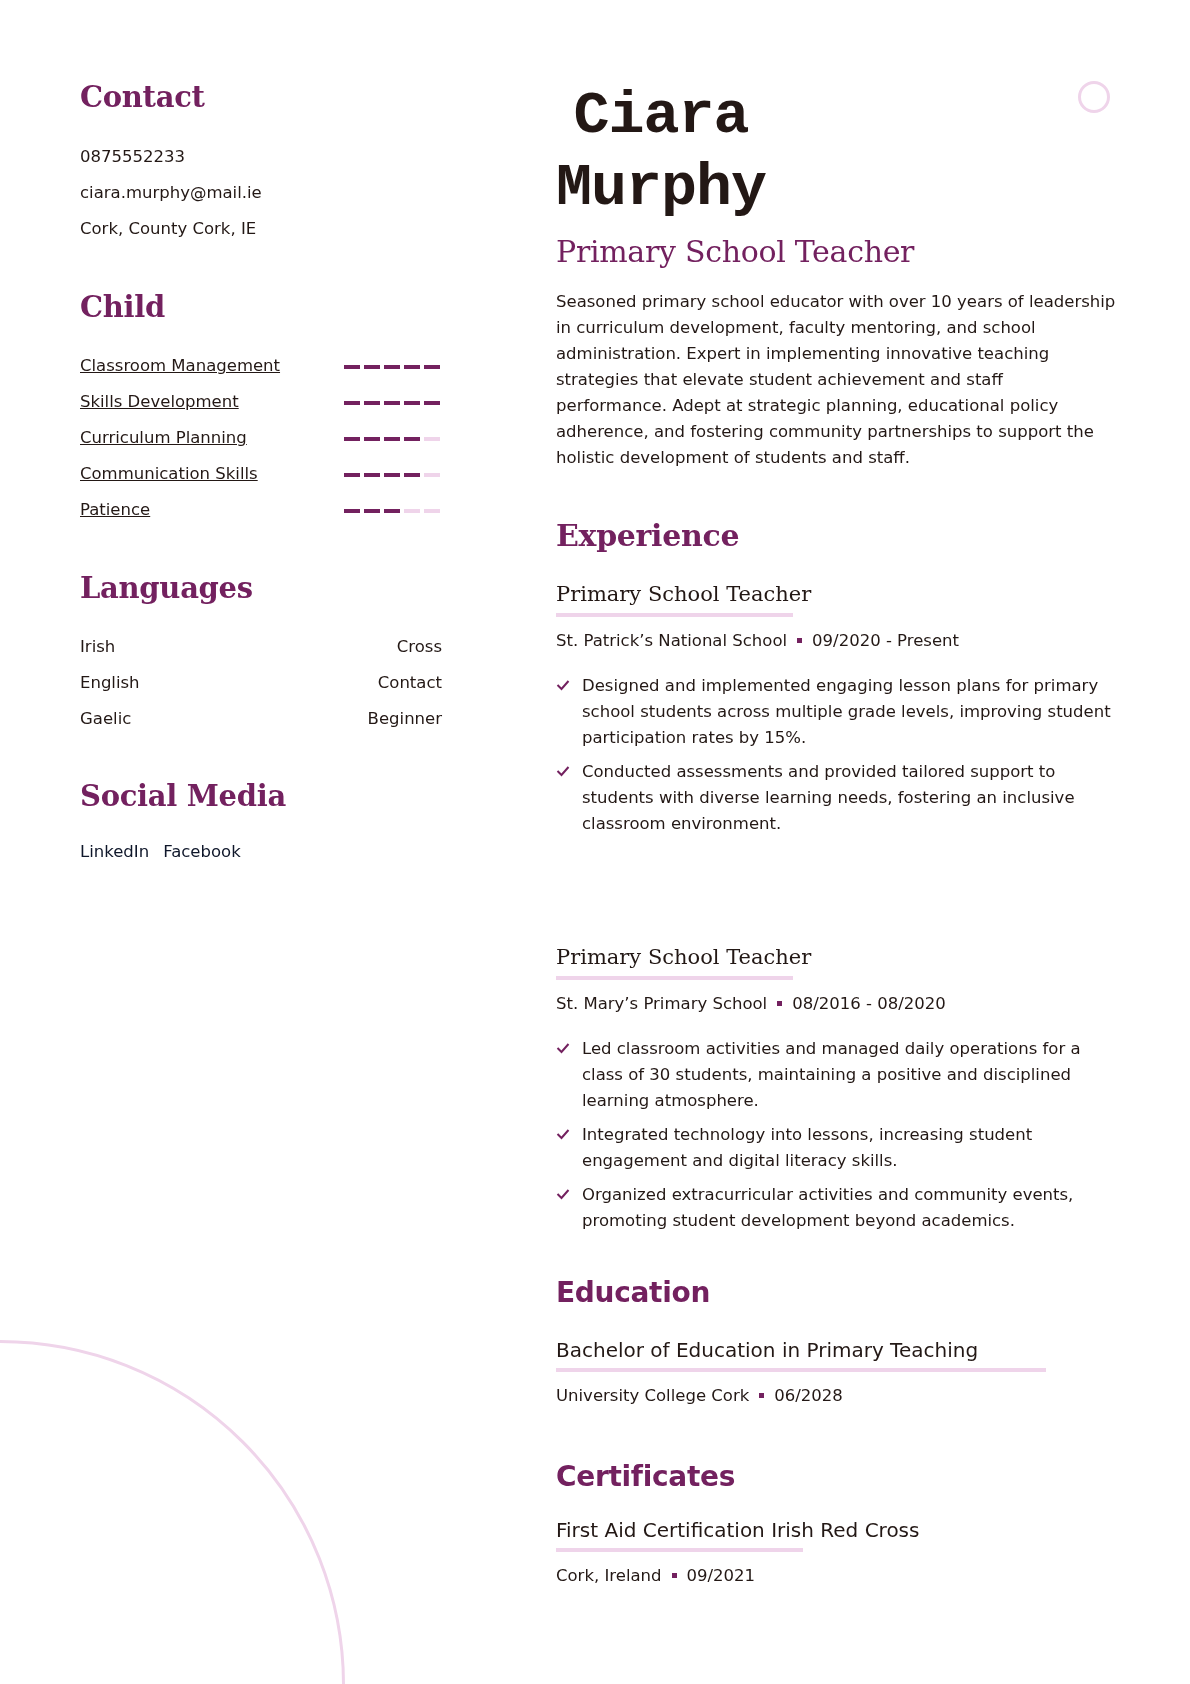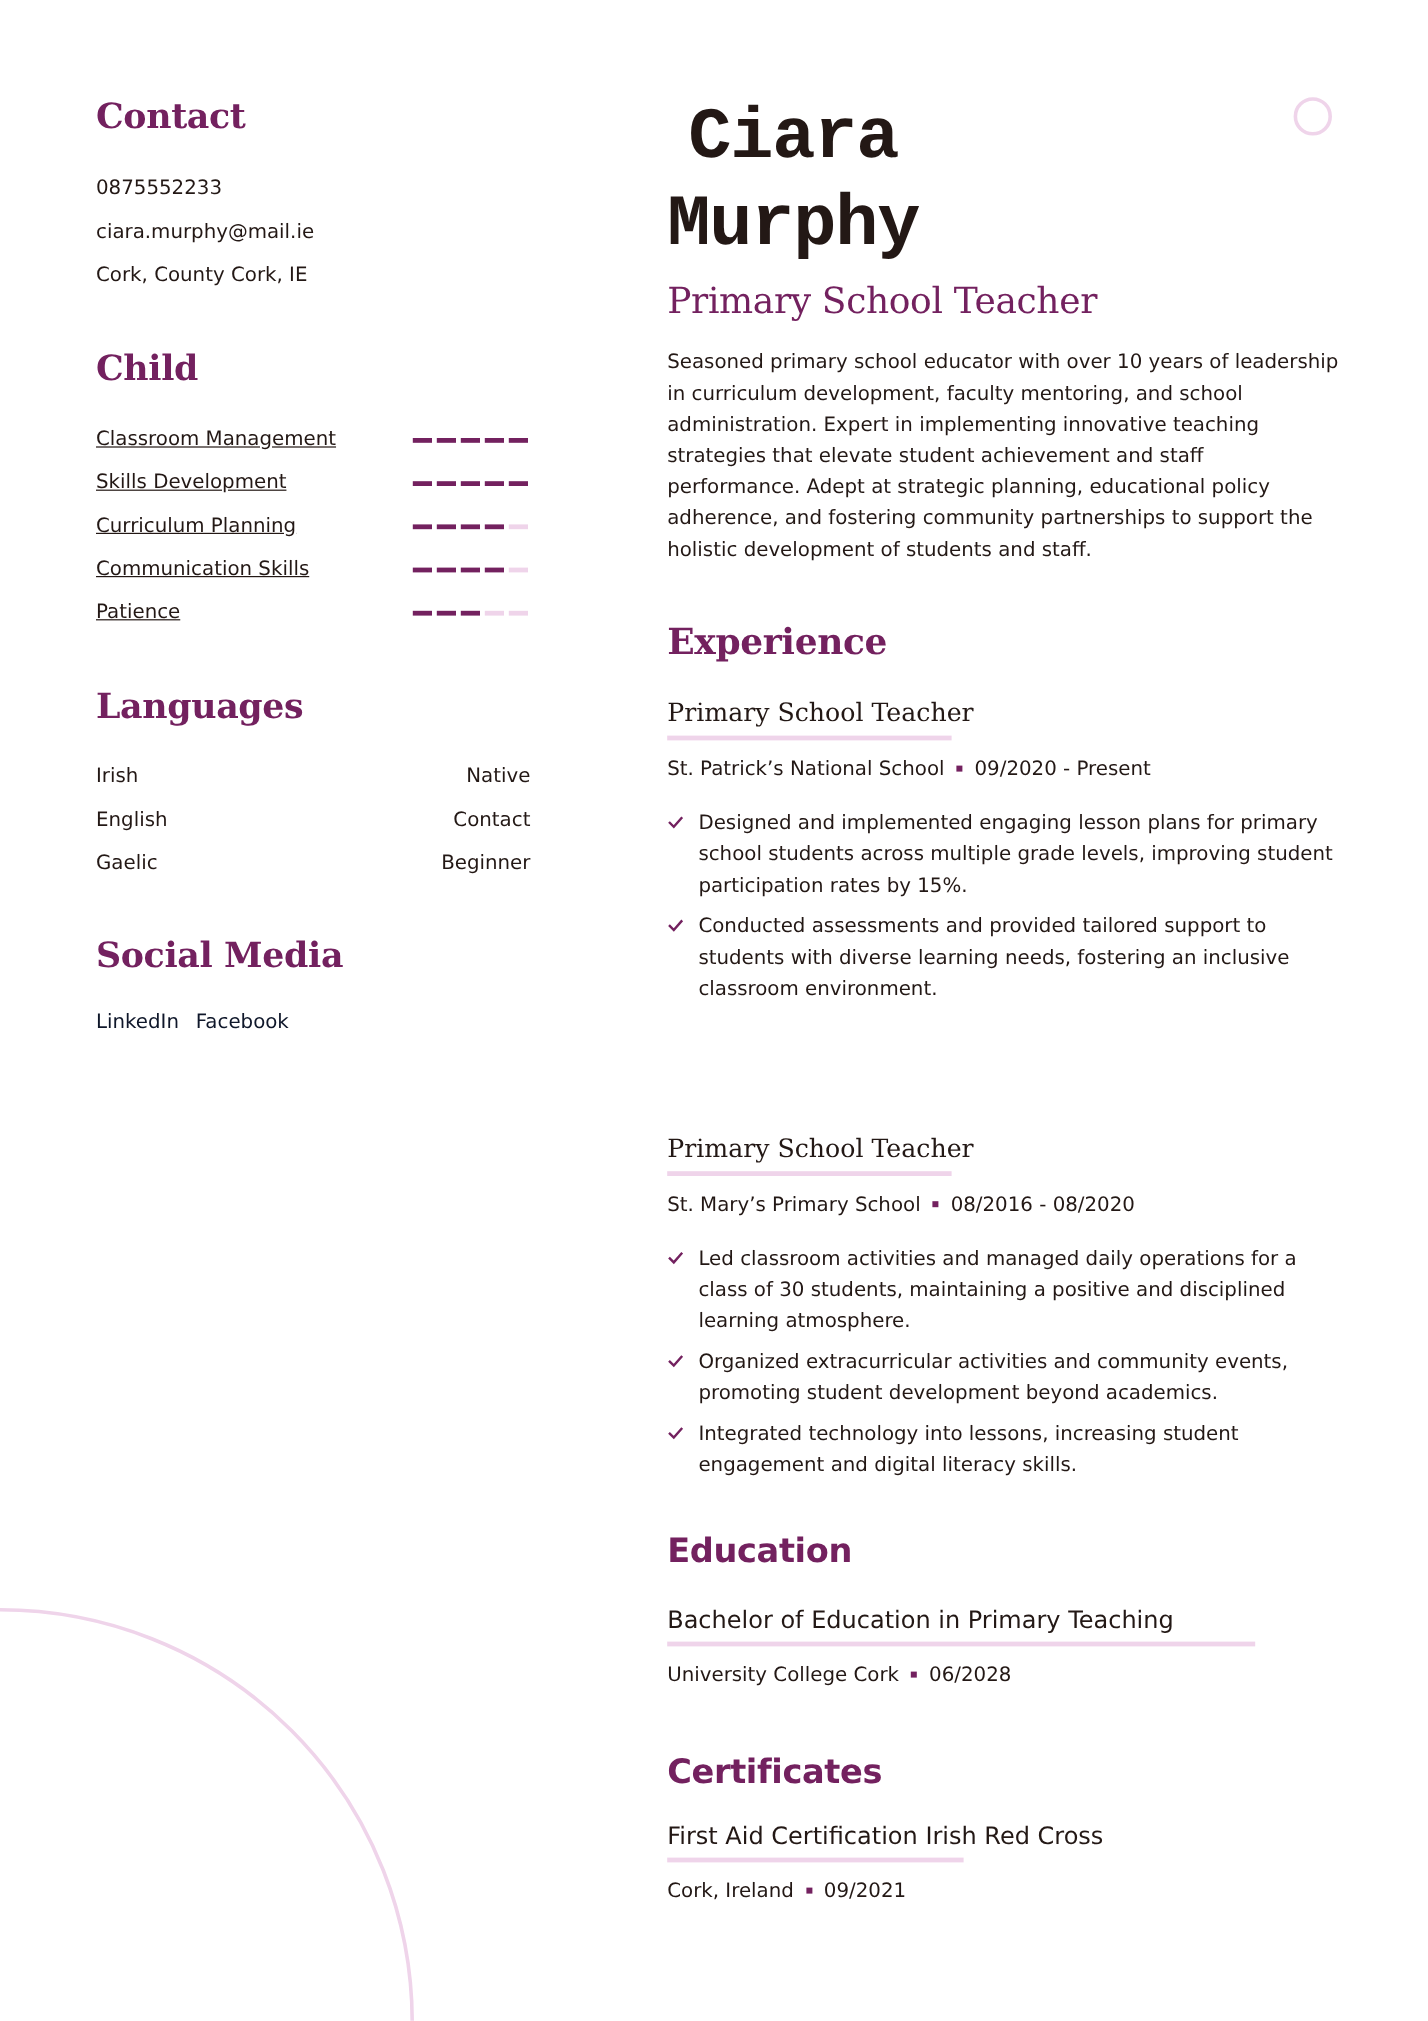--- a/index.html
+++ b/index.html
@@ -154,21 +154,21 @@
         <i class="seg"></i>
         <i class="seg"></i>
         <i class="seg off"></i>
         <i class="seg off"></i>
     </span>
   </div>
 
   <h2 class="sec-title-left" style="top:571px">Languages</h2>
   <div class="lang-row" style="top:637px">
     <span class="lang-name">Irish</span>
-    <span class="lang-level">Native</span>
+    <span class="lang-level">Cross</span>
   </div>
   <div class="lang-row" style="top:673px">
     <span class="lang-name">English</span>
     <span class="lang-level">Contact</span>
   </div>
   <div class="lang-row" style="top:709px">
     <span class="lang-name">Gaelic</span>
     <span class="lang-level">Beginner</span>
   </div>
 
@@ -210,24 +210,24 @@
     <span>St. Mary’s Primary School</span>
     <span class="dot"></span>
     <span>08/2016 - 08/2020</span>
   </div>
   <ul class="bullets" style="top:1036px">
     <li><svg class="check" viewBox="0 0 14 12">
           <path d="M1.5 6 L5.5 10 L12.5 2" fill="none" stroke="#73215f" stroke-width="2"></path>
         </svg><span>Led classroom activities and managed daily operations for a class of 30 students, maintaining a positive and disciplined learning atmosphere.</span></li>
     <li><svg class="check" viewBox="0 0 14 12">
           <path d="M1.5 6 L5.5 10 L12.5 2" fill="none" stroke="#73215f" stroke-width="2"></path>
+        </svg><span>Integrated technology into lessons, increasing student engagement and digital literacy skills.</span></li>
+    <li><svg class="check" viewBox="0 0 14 12">
+          <path d="M1.5 6 L5.5 10 L12.5 2" fill="none" stroke="#73215f" stroke-width="2"></path>
         </svg><span>Organized extracurricular activities and community events, promoting student development beyond academics.</span></li>
-    <li><svg class="check" viewBox="0 0 14 12">
-          <path d="M1.5 6 L5.5 10 L12.5 2" fill="none" stroke="#73215f" stroke-width="2"></path>
-        </svg><span>Integrated technology into lessons, increasing student engagement and digital literacy skills.</span></li>
   </ul>
 
   <h2 class="sec-title-sans" style="top:1276px">Education</h2>
   <div class="entry-title-sans" style="top:1338px">Bachelor of Education in Primary Teaching</div>
   <div class="underline-bar" style="top:1368px; width:490px"></div>
   <div class="meta" style="top:1386px">
     <span>University College Cork</span>
     <span class="dot"></span>
     <span>06/2028</span>
   </div>

